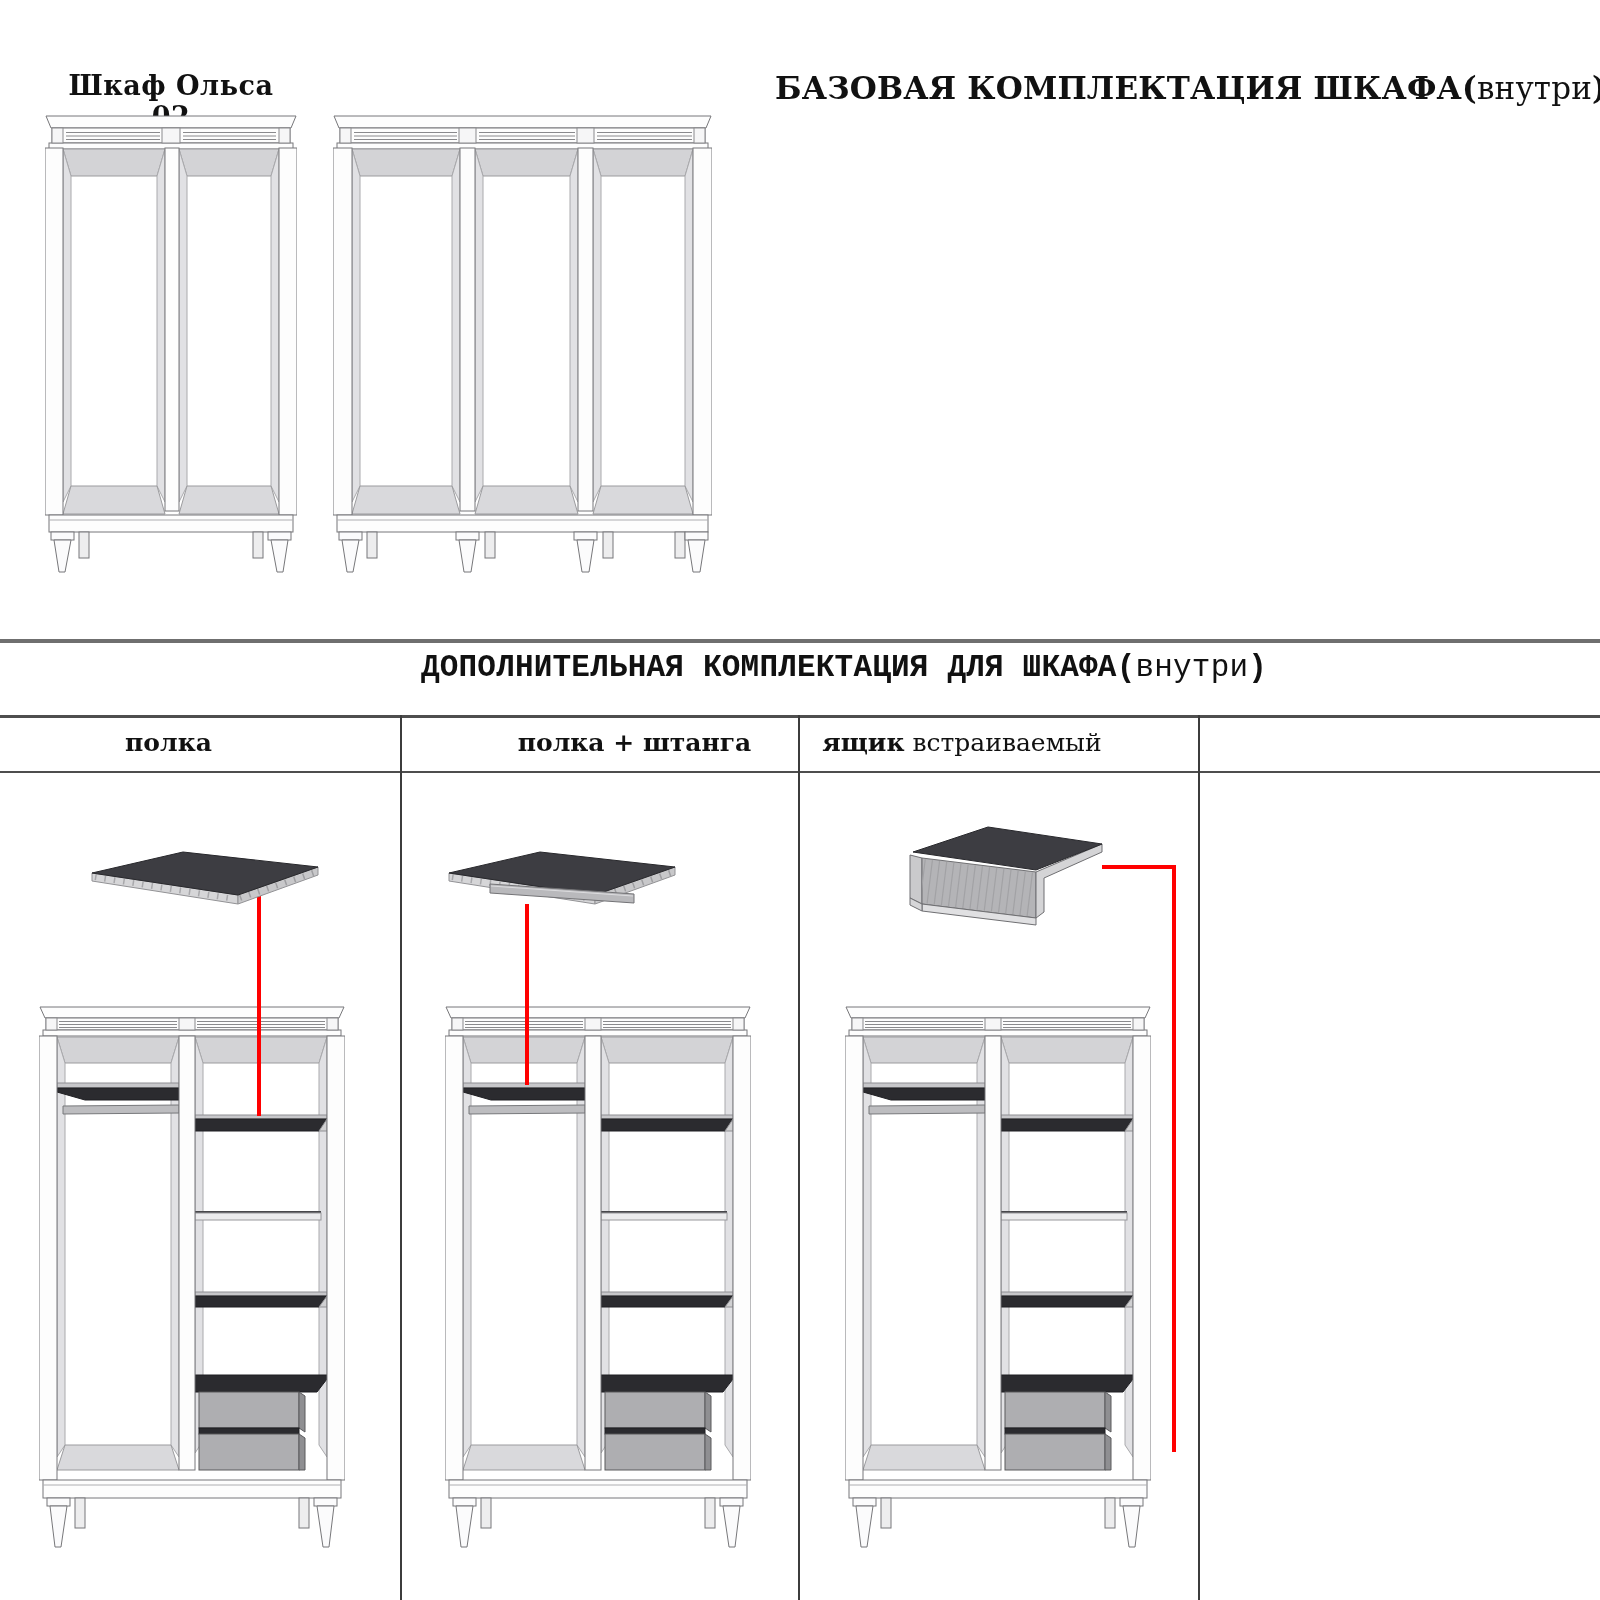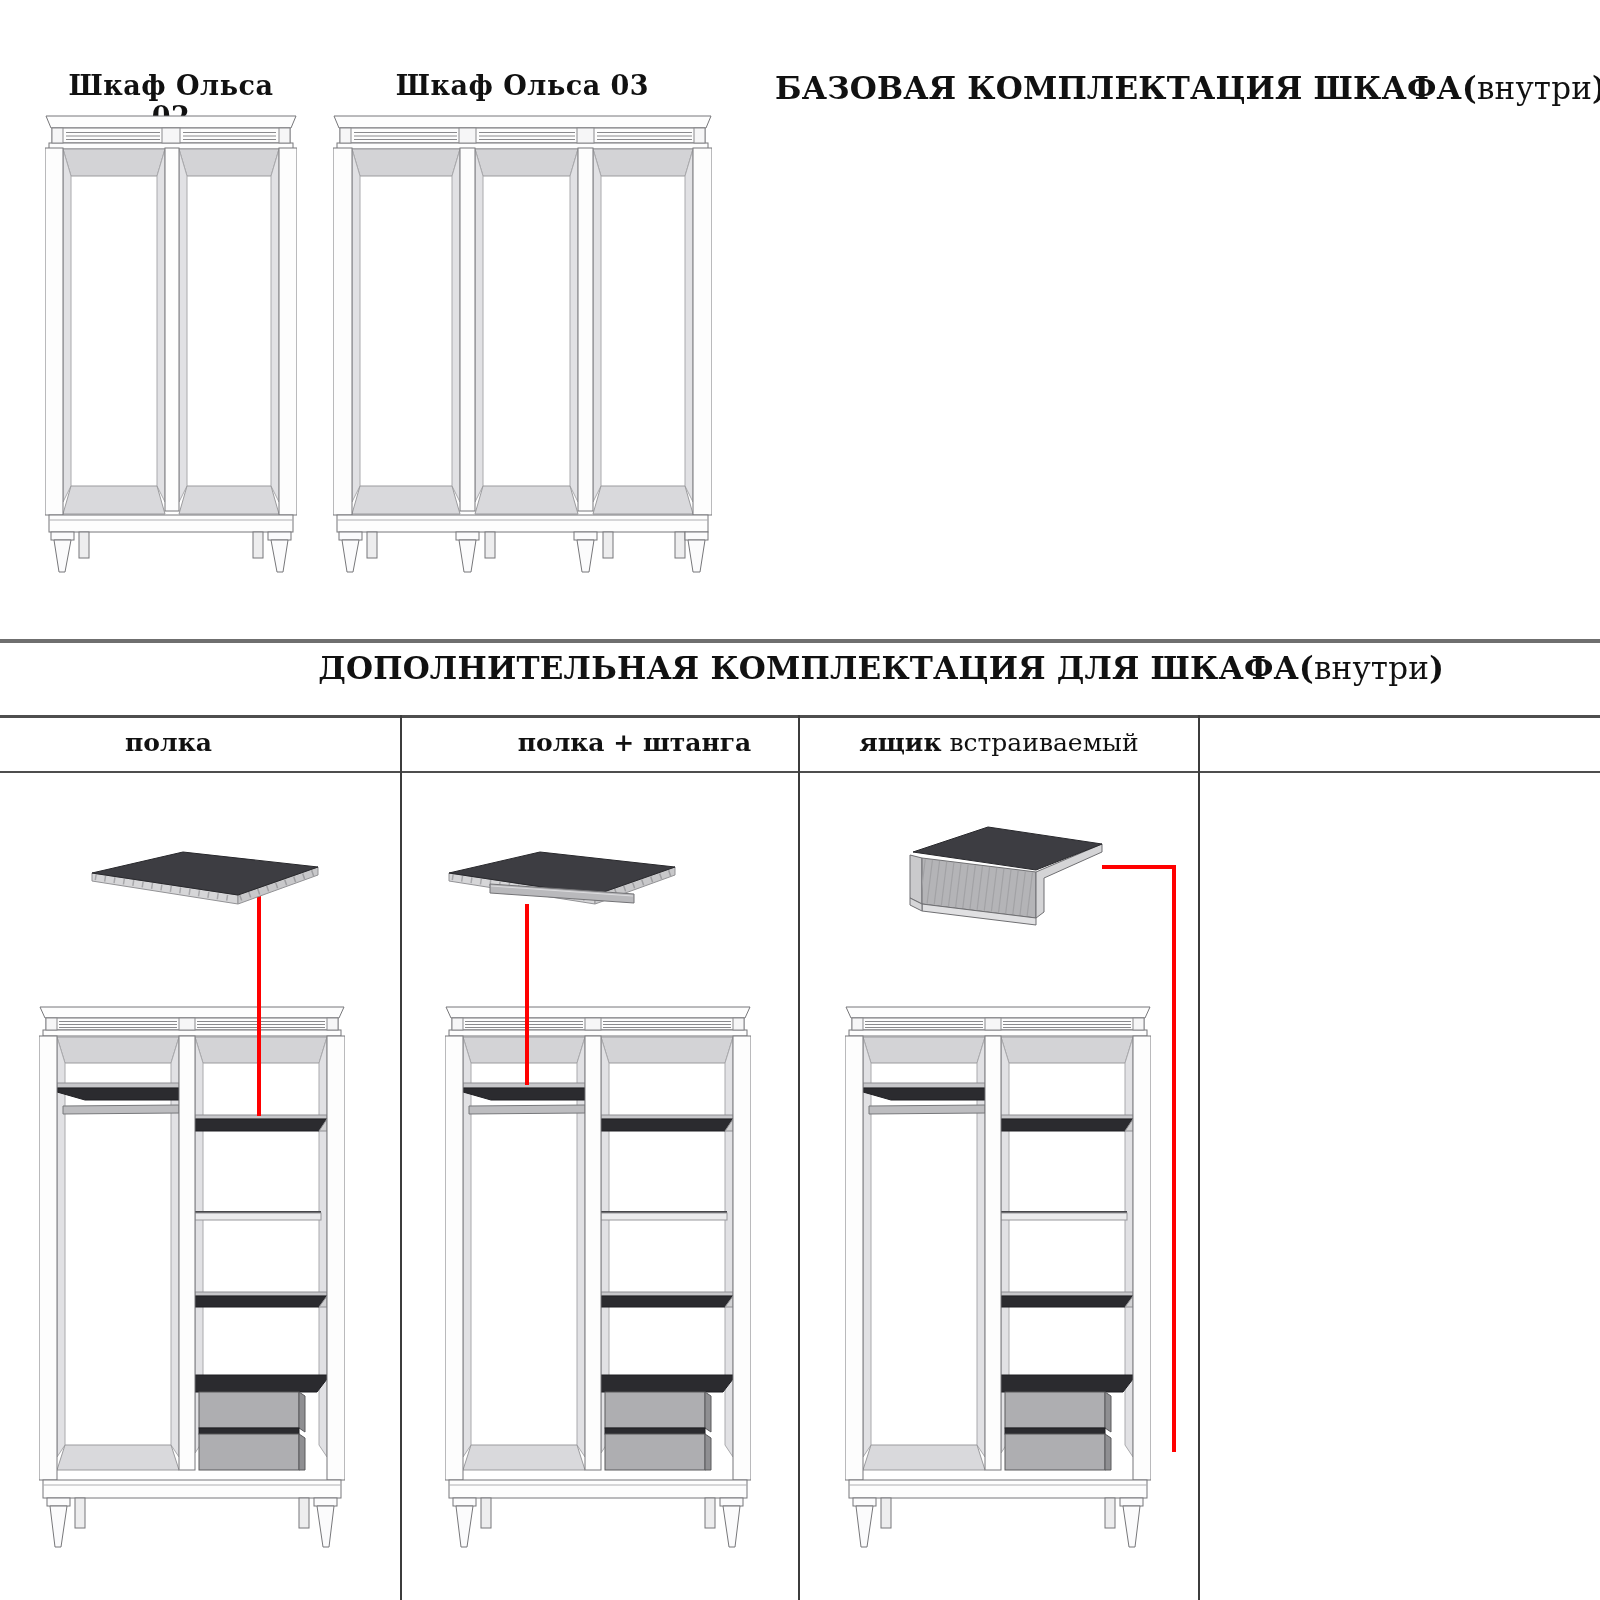--- a/index.html
+++ b/index.html
@@ -210,53 +210,52 @@
         <polygon points="14,82 128,96 128,103 14,89" fill="#e0e0e2" stroke="#6f6f72"></polygon>
         <polygon points="2,76 14,82 14,89 2,83" fill="#d6d6d8" stroke="#6f6f72"></polygon>
         <polygon points="128,50 194,22 194,30 136,56 136,90 128,96" fill="#d4d4d6" stroke="#6f6f72"></polygon>
         <polygon points="5,30 80,5 194,22 128,48" fill="#3d3d42" stroke="#28282c"></polygon>
       </symbol>
     </defs>
   </svg>
 
   <div class="abs ttl" style="left:45px;top:70px;width:252px;">Шкаф Ольса 02</div>
 
-  <div class="abs ttl" style="left:333px;top:70px;width:379px;">Шкаф Ольса 03</div>
 
   <div class="abs hdg" style="left:775px;top:70px;">
     <span class="b">БАЗОВАЯ КОМПЛЕКТАЦИЯ ШКАФА(</span><span class="l">внутри</span><span class="b">)</span>
   </div>
 
   <svg class="abs" style="left:45px;top:114px;" width="252" height="460" viewBox="0 0 252 460">
     <use href="#w-empty2"></use>
   </svg>
 
   <svg class="abs" style="left:333px;top:114px;" width="379" height="460" viewBox="0 0 379 460">
     <use href="#w-empty3"></use>
   </svg>
 
   <div class="abs divider"></div>
 
-  <div class="abs hdg" style="left:244px;top:650px;width:1200px;text-align:right;">
+  <div class="abs hdg" style="left:244px;top:650px;width:1200px;text-align:center;font-family:Liberation Mono, monospace;">
     <span class="b">ДОПОЛНИТЕЛЬНАЯ КОМПЛЕКТАЦИЯ ДЛЯ ШКАФА(</span><span class="l">внутри</span><span class="b">)</span>
   </div>
 
   <div class="abs tline-top"></div>
   <div class="abs tline-mid"></div>
   <div class="abs vline" style="left:400px;"></div>
   <div class="abs vline" style="left:798px;"></div>
   <div class="abs vline" style="left:1198px;"></div>
 
   <div class="abs hcell" style="left:0;width:337px;">
     <span class="b">полка</span><span class="l"></span>
   </div>
   <div class="abs hcell" style="left:401px;width:467px;">
     <span class="b">полка + штанга</span><span class="l"></span>
   </div>
-  <div class="abs hcell" style="left:799px;width:400px;">
+  <div class="abs hcell" style="left:762px;width:400px;">
     <span class="b">ящик</span><span class="l"> встраиваемый</span>
   </div>
   <div class="abs hcell" style="left:1199px;width:401px;">
     <span class="b"></span><span class="l"></span>
   </div>
 
   <svg class="abs" style="left:20px;top:780px;" width="380" height="820" viewBox="0 0 380 820">
     <use href="#w-fitted" x="19" y="225" width="306" height="545"></use>
     <line x1="239" y1="116" x2="239" y2="336" stroke="#ff0000" stroke-width="4"></line>
     <use href="#float-shelf" x="68" y="66" width="236" height="60"></use>

